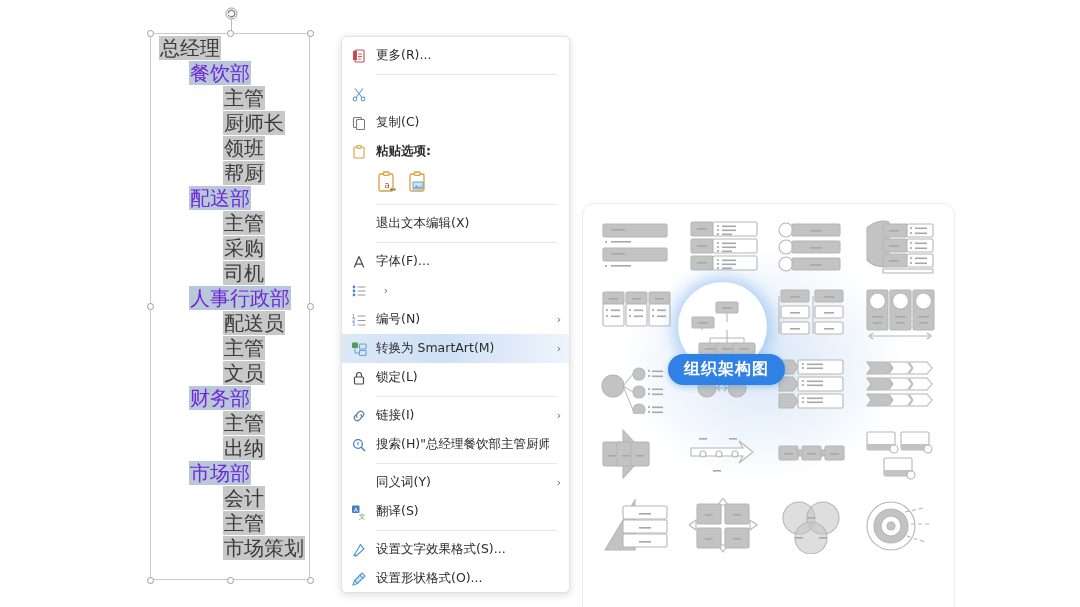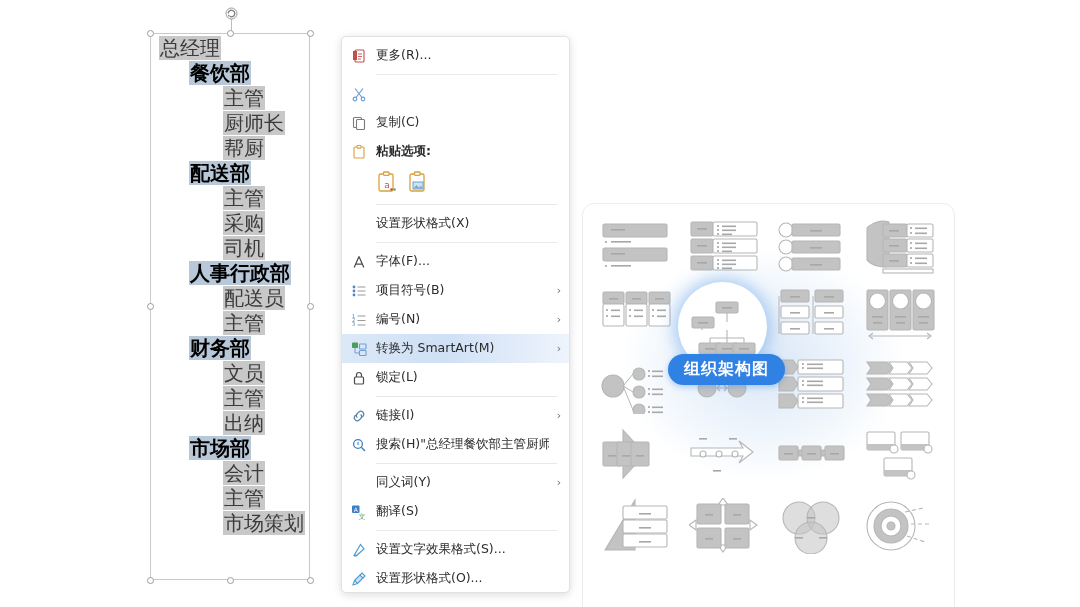--- a/index.html
+++ b/index.html
@@ -31,21 +31,21 @@
     font-size:20px;font-family:"DejaVu Sans","Liberation Sans",sans-serif;
   }
   .ol-txt{
     background:#c8c8c8;color:#3b3b3b;padding:0 1px;
     letter-spacing:0px;
   }
   .lvl0{padding-left:8px;}
   .lvl1{padding-left:38px;}
   .lvl2{padding-left:72px;}
   .dept .ol-txt{
-    color:#000000;font-weight:bold;background:#b9c8d8;
+    color:#6d28d9;font-weight:normal;background:#b9c8d8;
   }
   
   #context-menu{
     position:absolute;left:341px;top:36px;width:229px;height:557px;
     background:#ffffff;border:1px solid #e2e2e2;border-radius:5px;
     box-shadow:0 2px 9px rgba(0,0,0,0.14);box-sizing:border-box;z-index:10;
     padding:4px 0;
   }
   .mi{
     position:relative;height:29px;display:flex;align-items:center;
@@ -116,30 +116,31 @@
 <div class="handle" style="left:307px;top:303px;"></div>
 <div class="handle" style="left:147px;top:577px;"></div>
 <div class="handle" style="left:227px;top:577px;"></div>
 <div class="handle" style="left:307px;top:577px;"></div>
 
 <div id="outline-list">
     <div class="ol-row lvl0"><span class="ol-txt">总经理</span></div>
     <div class="ol-row lvl1 dept"><span class="ol-txt">餐饮部</span></div>
     <div class="ol-row lvl2"><span class="ol-txt">主管</span></div>
     <div class="ol-row lvl2"><span class="ol-txt">厨师长</span></div>
+    <div class="ol-row lvl2"><span class="ol-txt">领班</span></div>
     <div class="ol-row lvl2"><span class="ol-txt">帮厨</span></div>
     <div class="ol-row lvl1 dept"><span class="ol-txt">配送部</span></div>
     <div class="ol-row lvl2"><span class="ol-txt">主管</span></div>
     <div class="ol-row lvl2"><span class="ol-txt">采购</span></div>
     <div class="ol-row lvl2"><span class="ol-txt">司机</span></div>
     <div class="ol-row lvl1 dept"><span class="ol-txt">人事行政部</span></div>
     <div class="ol-row lvl2"><span class="ol-txt">配送员</span></div>
     <div class="ol-row lvl2"><span class="ol-txt">主管</span></div>
+    <div class="ol-row lvl2"><span class="ol-txt">文员</span></div>
     <div class="ol-row lvl1 dept"><span class="ol-txt">财务部</span></div>
-    <div class="ol-row lvl2"><span class="ol-txt">文员</span></div>
     <div class="ol-row lvl2"><span class="ol-txt">主管</span></div>
     <div class="ol-row lvl2"><span class="ol-txt">出纳</span></div>
     <div class="ol-row lvl1 dept"><span class="ol-txt">市场部</span></div>
     <div class="ol-row lvl2"><span class="ol-txt">会计</span></div>
     <div class="ol-row lvl2"><span class="ol-txt">主管</span></div>
     <div class="ol-row lvl2"><span class="ol-txt">市场策划</span></div>
   </div>
 
 <div id="context-menu">
     <div class="mi">
@@ -194,21 +195,21 @@
         </svg></div>
       <div class="paste-ic"><svg width="22" height="24" viewBox="0 0 22 24">
           <rect x="3" y="3" width="14" height="17" rx="1.5" fill="#fff" stroke="#d9a23b" stroke-width="1.3"></rect>
           <rect x="7.5" y="1" width="5.5" height="3.4" rx="0.8" fill="#fff" stroke="#d9a23b" stroke-width="1.3"></rect>
           <rect x="6" y="11" width="10" height="7" fill="#cfe2f3" stroke="#5b9bd5" stroke-width="0.9"></rect>
           <path d="M6.5 17.5l3-3.5 2.5 2.5 2-1.8 1.5 2.8z" fill="#7fa9cf"></path>
         </svg></div>
     </div>
     <div class="sep"></div>
     <div class="mi noicon">
-      <span class="lbl">设置形状格式(X)</span>
+      <span class="lbl">退出文本编辑(X)</span>
       <span class="arrow"></span>
     </div>
     <div class="sep"></div>
     <div class="mi">
       <span class="ic">
         <svg width="16" height="16" viewBox="0 0 16 16">
           <path d="M8 2.5L3.2 13.5M8 2.5l4.8 11M5.1 10h5.8" stroke="#4b4b4b" stroke-width="1.25" fill="none"></path>
         </svg>
       </span>
       <span class="lbl">字体(F)...</span>
@@ -216,21 +217,20 @@
     </div>
     <div class="mi">
       <span class="ic">
         <svg width="16" height="16" viewBox="0 0 16 16">
           <circle cx="3" cy="4" r="1.4" fill="#4a86c8"></circle>
           <circle cx="3" cy="8" r="1.4" fill="#4a86c8"></circle>
           <circle cx="3" cy="12" r="1.4" fill="#4a86c8"></circle>
           <path d="M6.5 4h8M6.5 8h8M6.5 12h8" stroke="#9a9a9a" stroke-width="1.1"></path>
         </svg>
       </span>
-      <span class="lbl">项目符号(B)</span>
       <span class="arrow">›</span>
     </div>
     <div class="mi">
       <span class="ic">
         <svg width="16" height="16" viewBox="0 0 16 16">
           <text x="1" y="5.6" font-size="5" font-family="DejaVu Sans, sans-serif" fill="#4a86c8">1</text>
           <text x="1" y="10" font-size="5" font-family="DejaVu Sans, sans-serif" fill="#4a86c8">2</text>
           <text x="1" y="14.4" font-size="5" font-family="DejaVu Sans, sans-serif" fill="#4a86c8">3</text>
           <path d="M6.5 4h8M6.5 8.5h8M6.5 13h8" stroke="#9a9a9a" stroke-width="1.1"></path>
         </svg>

